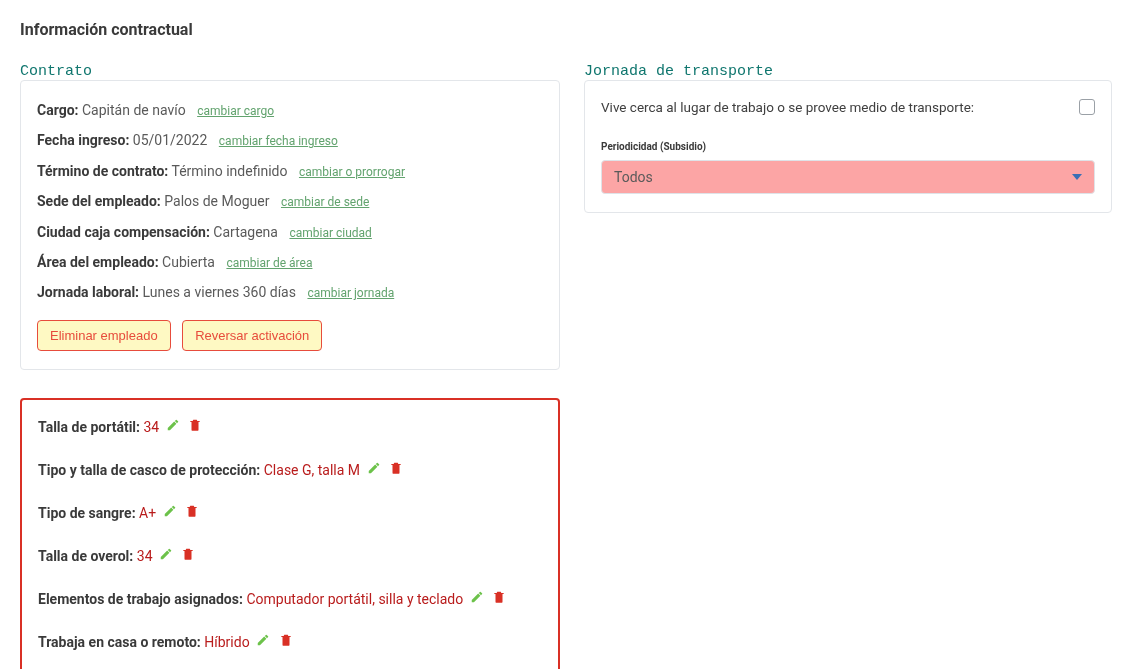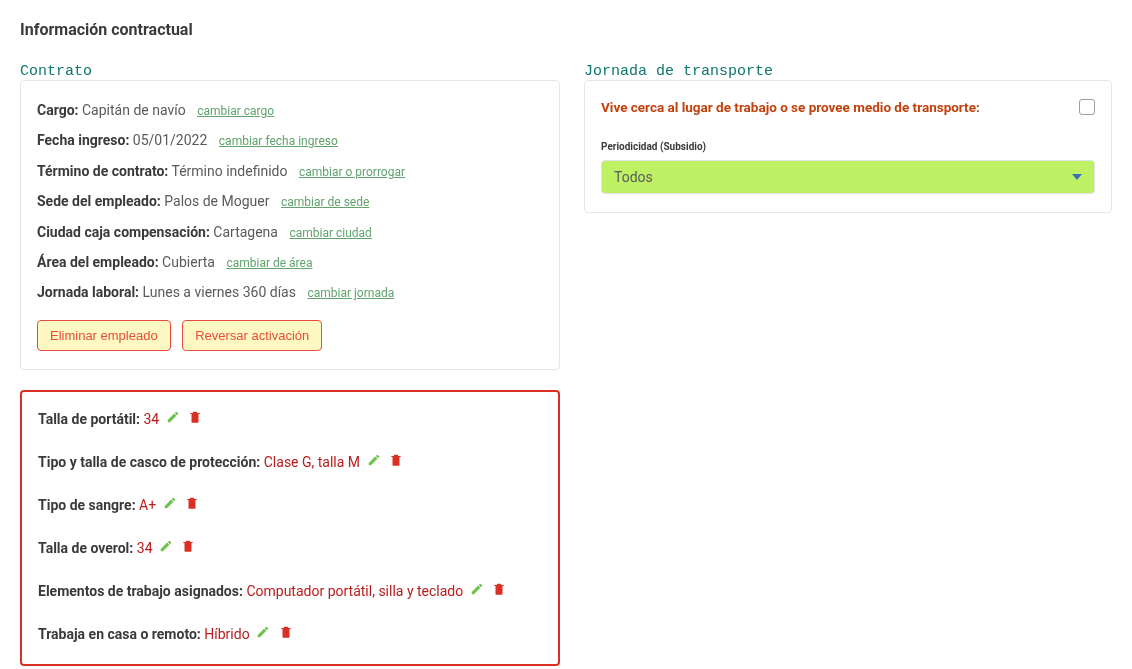--- a/index.html
+++ b/index.html
@@ -26,21 +26,21 @@
     .section-title {
       font-size: 15px;
       color: #0f766e;
       font-weight: 400;
       font-family: Liberation Mono, monospace;
     }
     .card {
       border: 1px solid #e3e6ea;
       border-radius: 4px;
       padding: 18px 16px;
-      margin-bottom: 20px;
+      margin-bottom: 28px;
       background: #fff;
     }
     .card.red-border {
       border: 2px solid #d93025;
     }
     .contract-line {
       margin-bottom: 8px;
       line-height: 1.6;
     }
     .contract-line .label {
@@ -89,22 +89,22 @@
       cursor: pointer;
     }
     .icon-btn svg { width: 14px; height: 14px; display: block; }
     .right-row {
       display: flex;
       align-items: center;
       justify-content: space-between;
       margin-bottom: 26px;
     }
     .right-row .label {
-      font-weight: 700;
-      color: #c2410c;
+      font-weight: 400;
+      color: #404040;
       font-size: 13.5px;
     }
     .checkbox {
       width: 16px; height: 16px;
       border: 1px solid #9aa0a6;
       border-radius: 3px;
       background: #fff;
       cursor: pointer;
     }
     .field-label {
@@ -117,21 +117,21 @@
     .select-wrap {
       position: relative;
     }
     .select {
       width: 100%;
       border: 1px solid #dfe3e8;
       border-radius: 4px;
       padding: 8px 12px;
       font-size: 14px;
       color: #5a5a5a;
-      background: #bef264;
+      background: #fca5a5;
       cursor: pointer;
       display: flex;
       justify-content: space-between;
       align-items: center;
     }
     .chevron {
       width: 0; height: 0;
       border-left: 5px solid transparent;
       border-right: 5px solid transparent;
       border-top: 6px solid #3a6fb5;

